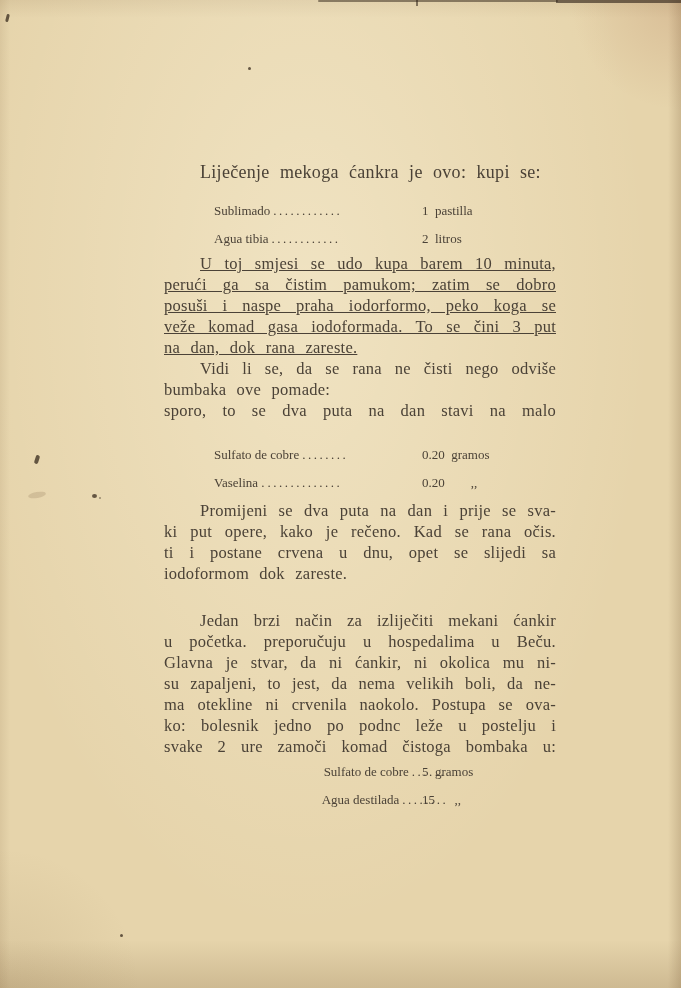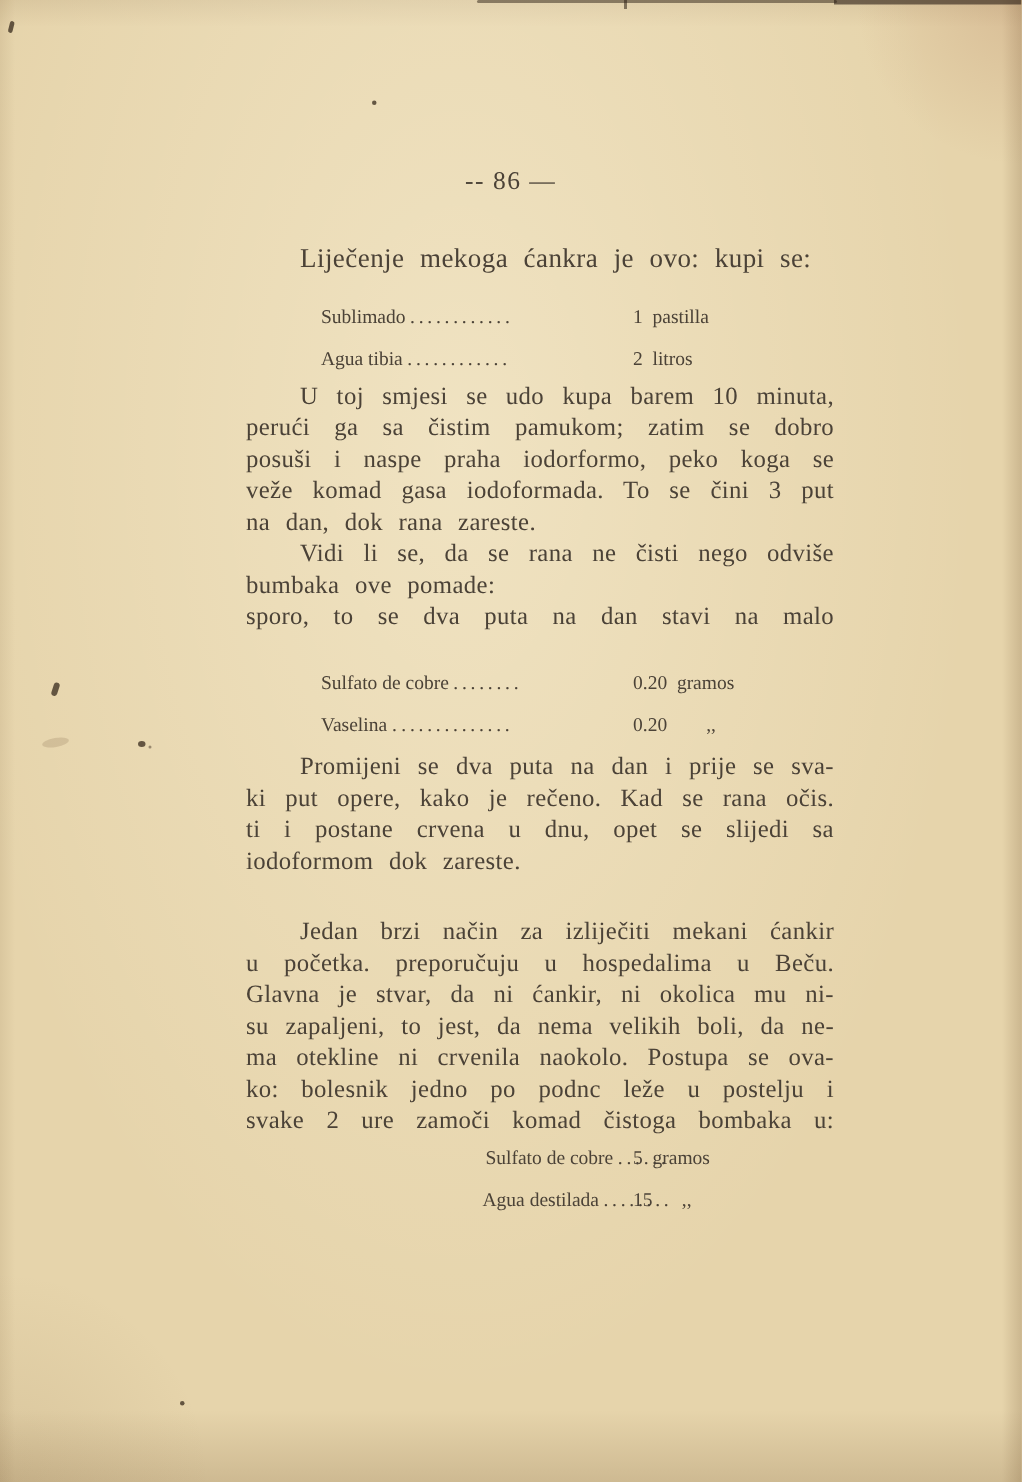--- a/index.html
+++ b/index.html
@@ -55,26 +55,25 @@
   <div class="edge-line-b"></div>
   <div class="tick-top"></div>
   <div class="speck sp1"></div>
   <div class="speck sp2"></div>
   <div class="speck sp3"></div>
   <div class="speck sp4"></div>
   <div class="speck sp5"></div>
   <div class="speck sp6"></div>
   <div class="smudge"></div>
 
-  <div class="pageno">-- 86 —</div>
 
   <div class="content">
     <div class="intro">Liječenje mekoga ćankra je ovo: kupi se:</div>
 
-  <div class="para" style="top: 253px;">
+  <div class="para" style="top: 253px; text-decoration: underline;">
         <div class="pline indent">U toj smjesi se udo kupa barem 10 minuta,</div>
         <div class="pline">perući ga sa čistim pamukom; zatim se dobro</div>
         <div class="pline">posuši i naspe praha iodorformo, peko koga se</div>
         <div class="pline">veže komad gasa iodoformada. To se čini 3 put</div>
         <div class="pline short">na dan, dok rana zareste.</div>
       </div>
       <div class="para" style="top: 358px;">
         <div class="pline indent">Vidi li se, da se rana ne čisti nego odviše</div>
         <div class="pline short">bumbaka ove pomade:</div>
         <div class="pline">sporo, to se dva puta na dan stavi na malo</div>

